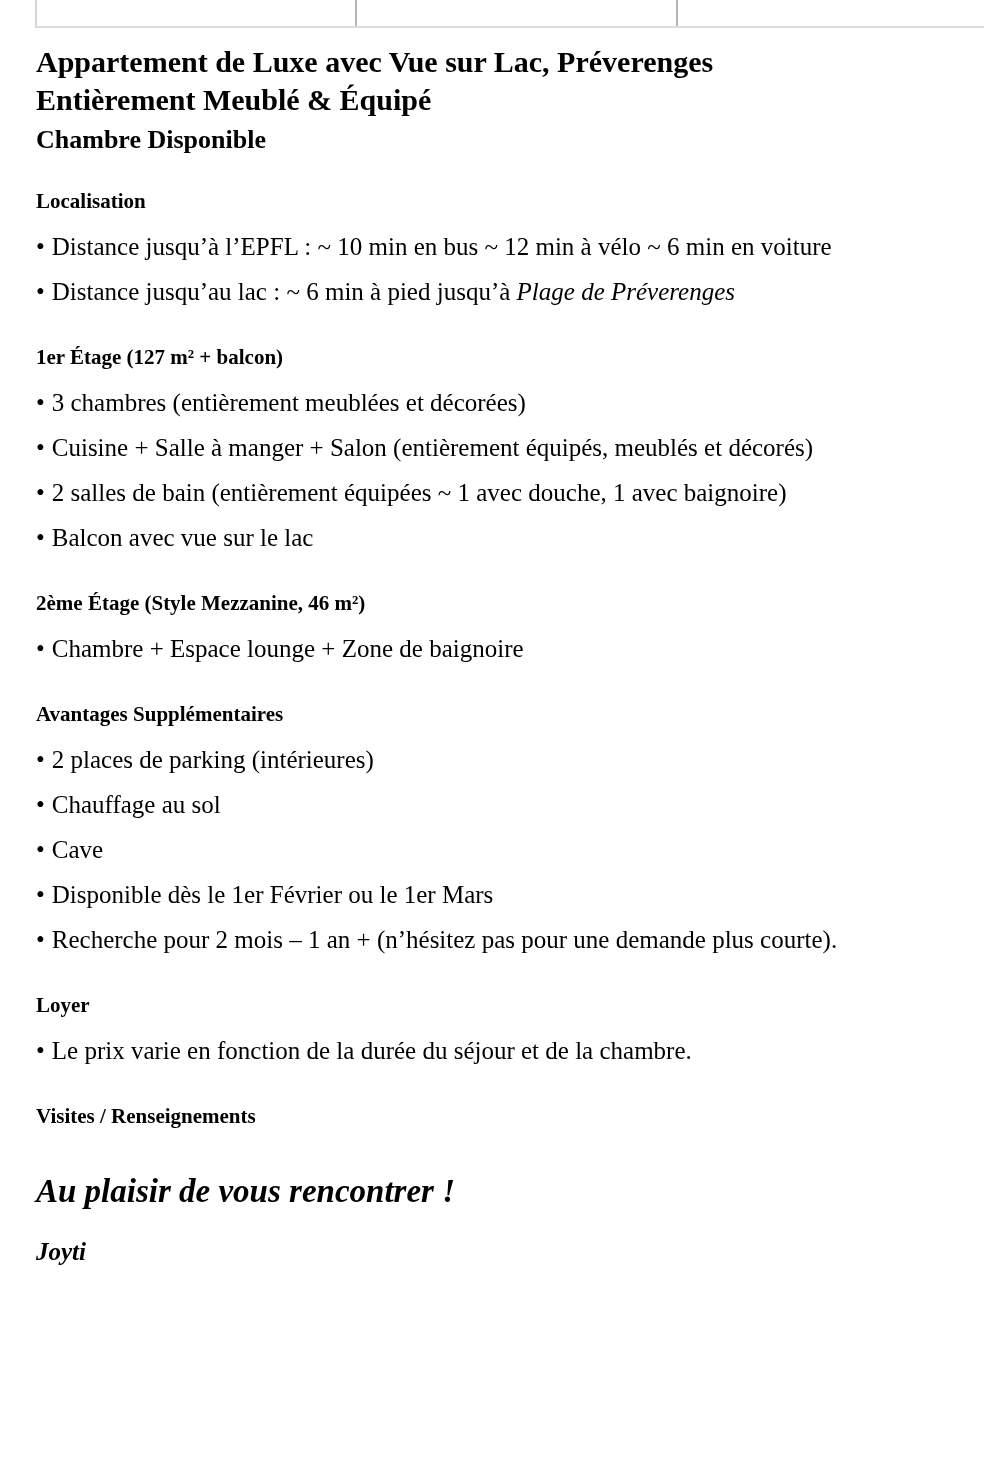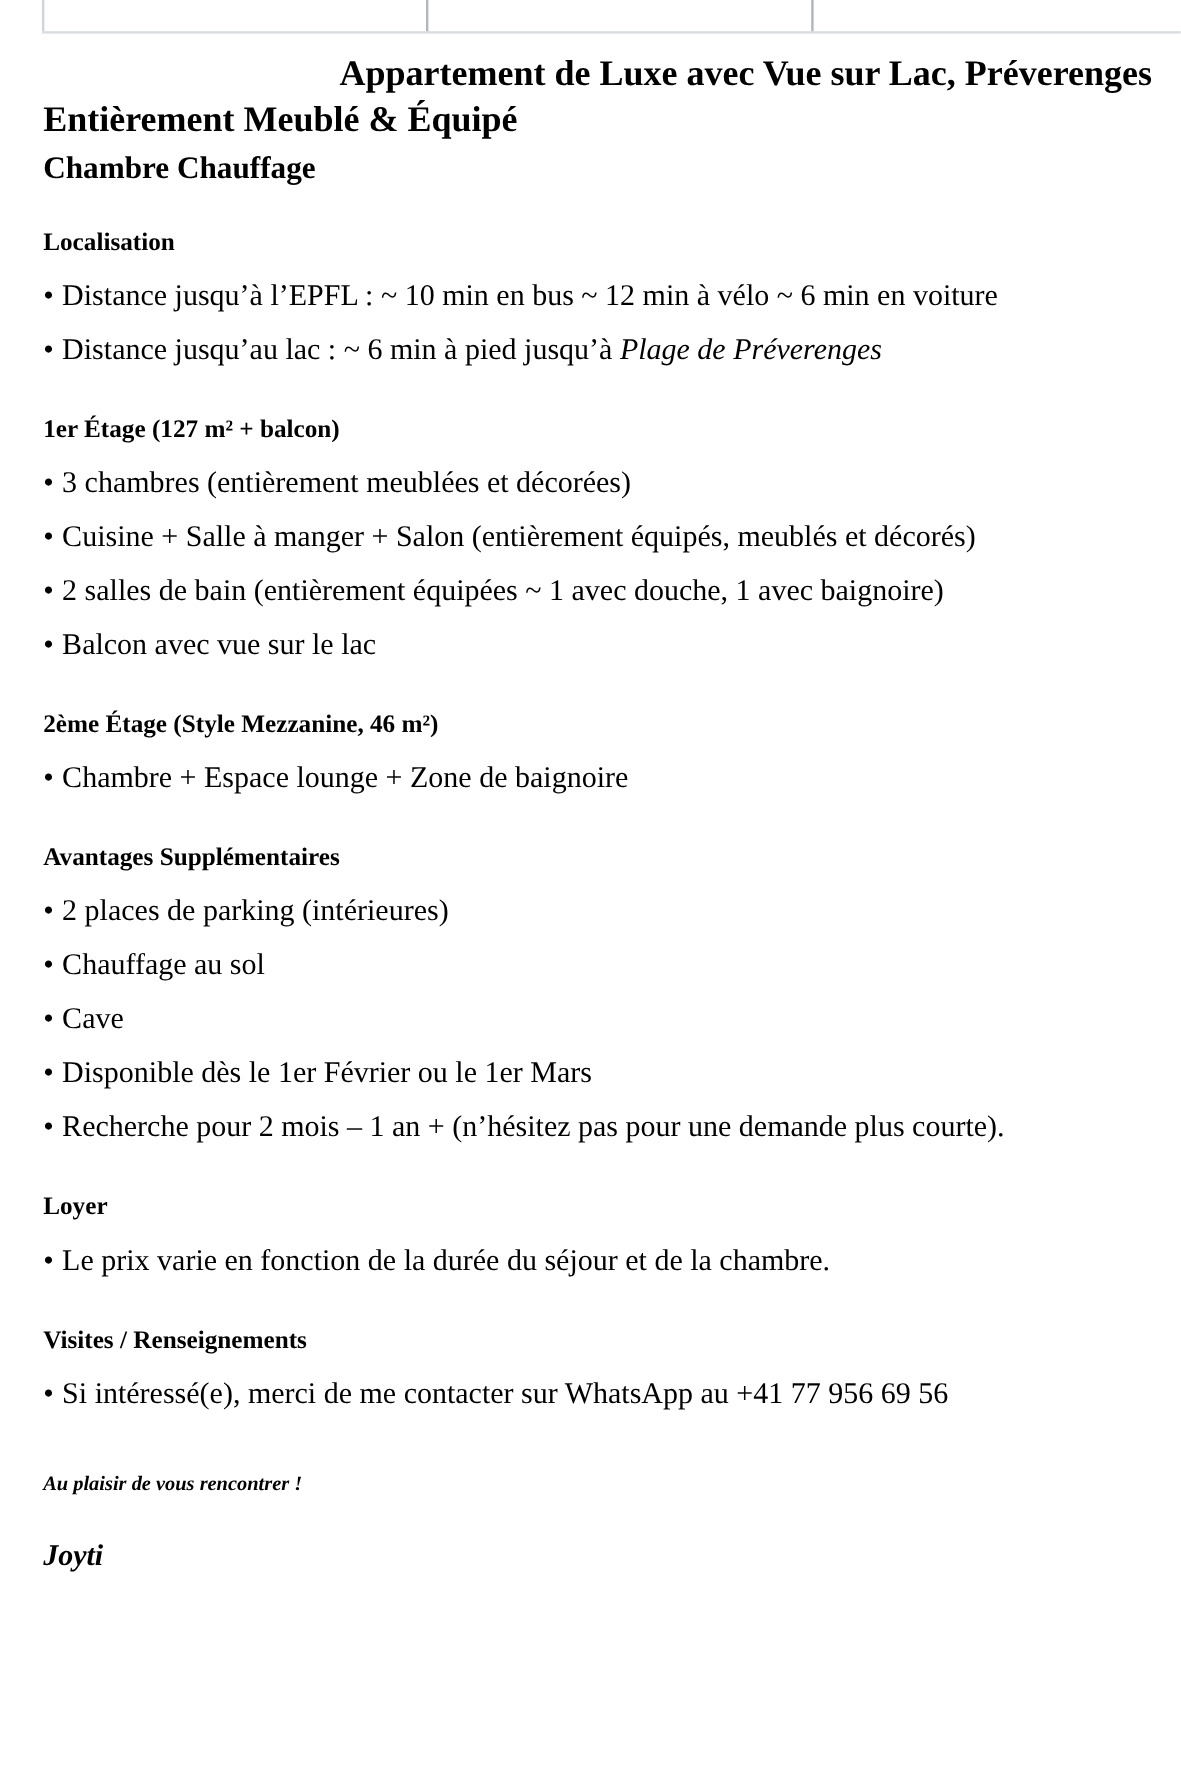--- a/index.html
+++ b/index.html
@@ -29,36 +29,36 @@
   .tcell{height:100%;}
   .tcell.c1{width:320px;border-left:2px solid var(--border-left);}
   .tcell.c2{width:321px;border-left:2px solid var(--border-v);}
   .tcell.c3{flex:1;border-left:2px solid var(--border-v);}
   
   .content{padding:0 24px 0 36px;}
   .title-line{
     font-size:30px;font-weight:bold;line-height:38px;
     white-space:nowrap;
   }
-  .title-line.first{margin-top:15px;text-align:right;}
+  .title-line.first{margin-top:15px;}
   .subtitle{
     font-size:26px;font-weight:bold;line-height:36px;
     margin-top:3px;white-space:nowrap;
   }
   .section-heading{
     font-size:21px;font-weight:bold;line-height:45px;
     margin:21px 0 0 0;white-space:nowrap;
   }
   .bullet-item{
     font-size:25px;line-height:45px;margin:0;white-space:nowrap;
   }
   .bullet{display:inline-block;margin-right:7px;}
   .italic{font-style:italic;}
   .closing{
-    font-size:17px;font-weight:bold;font-style:italic;
+    font-size:33px;font-weight:bold;font-style:italic;
     line-height:45px;margin-top:30px;white-space:nowrap;
   }
   .signature{
     font-size:25px;font-weight:bold;font-style:italic;
     line-height:45px;margin-top:15px;white-space:nowrap;
   }
 </style>
 </head>
 <body>
 
@@ -66,21 +66,21 @@
 
   <div class="table-strip">
     <div class="tcell c1"></div>
     <div class="tcell c2"></div>
     <div class="tcell c3"></div>
   </div>
 
   <div class="content">
     <div class="title-line first">Appartement de Luxe avec Vue sur Lac, Préverenges</div>
     <div class="title-line">Entièrement Meublé &amp; Équipé</div>
-    <div class="subtitle">Chambre Chauffage</div>
+    <div class="subtitle">Chambre Disponible</div>
 
     <div>
         <div class="section-heading">Localisation</div>
         <div class="bullet-item"><span class="bullet">•</span><span>Distance jusqu’à l’EPFL : ~ 10 min en bus ~ 12 min à vélo ~ 6 min en voiture</span></div>
         <div class="bullet-item"><span class="bullet">•</span><span>Distance jusqu’au lac : ~ 6 min à pied jusqu’à </span><span class="italic">Plage de Préverenges</span></div>
         <div class="section-heading">1er Étage (127 m² + balcon)</div>
         <div class="bullet-item"><span class="bullet">•</span><span>3 chambres (entièrement meublées et décorées)</span></div>
         <div class="bullet-item"><span class="bullet">•</span><span>Cuisine + Salle à manger + Salon (entièrement équipés, meublés et décorés)</span></div>
         <div class="bullet-item"><span class="bullet">•</span><span>2 salles de bain (entièrement équipées ~ 1 avec douche, 1 avec baignoire)</span></div>
         <div class="bullet-item"><span class="bullet">•</span><span>Balcon avec vue sur le lac</span></div>
@@ -88,20 +88,19 @@
         <div class="bullet-item"><span class="bullet">•</span><span>Chambre + Espace lounge + Zone de baignoire</span></div>
         <div class="section-heading">Avantages Supplémentaires</div>
         <div class="bullet-item"><span class="bullet">•</span><span>2 places de parking (intérieures)</span></div>
         <div class="bullet-item"><span class="bullet">•</span><span>Chauffage au sol</span></div>
         <div class="bullet-item"><span class="bullet">•</span><span>Cave</span></div>
         <div class="bullet-item"><span class="bullet">•</span><span>Disponible dès le 1er Février ou le 1er Mars</span></div>
         <div class="bullet-item"><span class="bullet">•</span><span>Recherche pour 2 mois – 1 an + (n’hésitez pas pour une demande plus courte).</span></div>
         <div class="section-heading">Loyer</div>
         <div class="bullet-item"><span class="bullet">•</span><span>Le prix varie en fonction de la durée du séjour et de la chambre.</span></div>
         <div class="section-heading">Visites / Renseignements</div>
-        <div class="bullet-item"><span class="bullet">•</span><span>Si intéressé(e), merci de me contacter sur WhatsApp au +41 77 956 69 56</span></div>
       </div>
 
     <div class="closing">Au plaisir de vous rencontrer !</div>
     <div class="signature">Joyti</div>
   </div>
 
 </div>
 
 </body></html>

